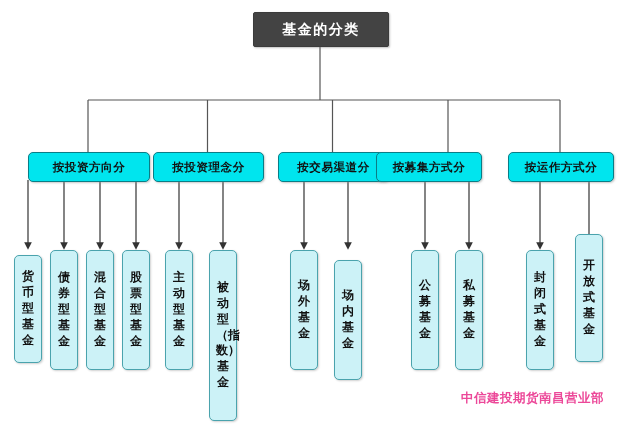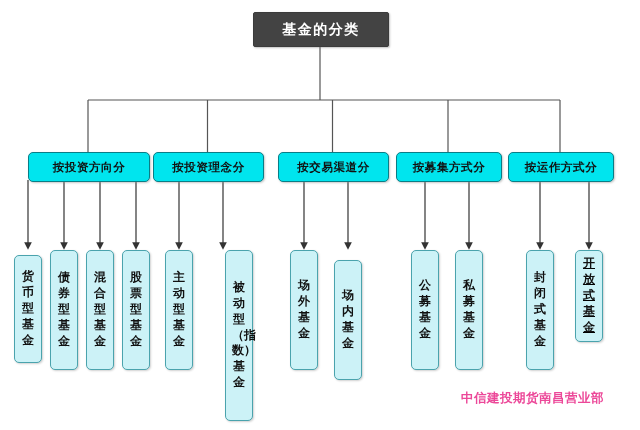--- a/index.html
+++ b/index.html
@@ -165,47 +165,47 @@
       </div>
       <div class="leaf-node" style="left: 122px; top: 250px; height: 120px;">
         <span class="leaf-label">股票型基金</span>
       </div>
       <div class="cat-node" style="left: 153px; width: 109px;">
         <span class="cat-label">按投资理念分</span>
       </div>
       <div class="leaf-node" style="left: 165px; top: 250px; height: 120px;">
         <span class="leaf-label">主动型基金</span>
       </div>
-      <div class="leaf-node" style="left: 209px; top: 250px; height: 171px; margin-left: 16px;">
+      <div class="leaf-node" style="left: 209px; top: 250px; height: 171px;">
         <span class="leaf-label">被动型（指数）基金</span>
       </div>
       <div class="cat-node" style="left: 278px; width: 109px;">
         <span class="cat-label">按交易渠道分</span>
       </div>
       <div class="leaf-node" style="left: 290px; top: 250px; height: 120px;">
         <span class="leaf-label">场外基金</span>
       </div>
       <div class="leaf-node" style="left: 334px; top: 260px; height: 120px;">
         <span class="leaf-label">场内基金</span>
       </div>
-      <div class="cat-node" style="left: 396px; width: 104px; justify-content: center;">
+      <div class="cat-node" style="left: 376px; width: 104px; justify-content: center;">
         <span class="cat-label">按募集方式分</span>
       </div>
       <div class="leaf-node" style="left: 411px; top: 250px; height: 120px;">
         <span class="leaf-label">公募基金</span>
       </div>
       <div class="leaf-node" style="left: 455px; top: 250px; height: 120px; align-items: center;">
         <span class="leaf-label">私募基金</span>
       </div>
       <div class="cat-node" style="left: 508px; width: 104px;">
         <span class="cat-label">按运作方式分</span>
       </div>
       <div class="leaf-node" style="left: 526px; top: 250px; height: 120px;">
         <span class="leaf-label">封闭式基金</span>
       </div>
-      <div class="leaf-node" style="left: 575px; top: 250px; height: 92px; text-decoration: underline;">
+      <div class="leaf-node" style="left: 575px; top: 234px; height: 128px;">
         <span class="leaf-label">开放式基金</span>
       </div>
     </div>
 
   <div class="footer-text">中信建投期货南昌营业部</div>
 
 </div>
 
 </body></html>

